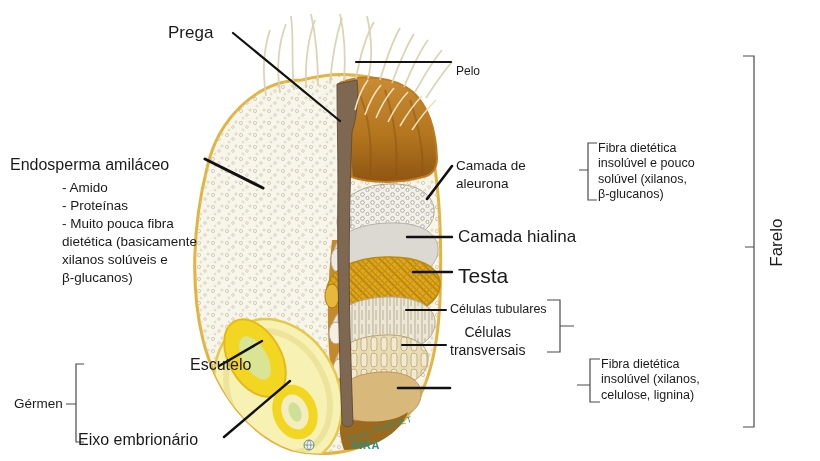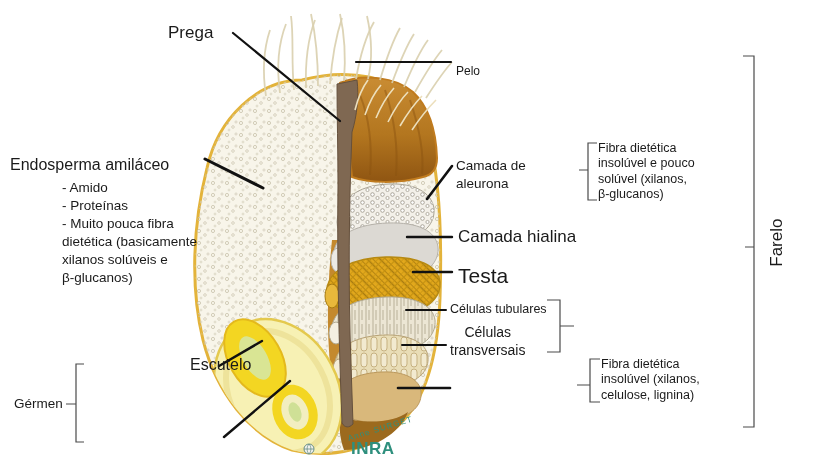--- a/index.html
+++ b/index.html
@@ -21,21 +21,21 @@
   .peri-int{left:580px;top:317px;font-size:13.5px;}
   .peri-ext{left:455px;top:379px;font-size:15.5px;}
   .fibra-top{left:598px;top:141px;font-size:12.5px;line-height:1.22;}
   .fibra-bot{left:601px;top:357px;font-size:12.5px;line-height:1.22;}
   .farelo{left:737px;top:232px;width:80px;text-align:center;font-size:17px;
           transform:rotate(-90deg);transform-origin:center;}
   .germen{left:14px;top:396px;font-size:13.5px;text-align:center;}
   .escutelo{left:143px;top:355px;font-size:16px;margin-left:47px;}
   .eixo{left:78px;top:430px;font-size:16px;}
   .logo{position:absolute;left:303px;top:439px;display:flex;align-items:center;gap:3px;}
-  .logotext{font-size:17px;font-weight:bold;color:#2e8f7d;letter-spacing:.5px;padding-left:33px;}
+  .logotext{font-size:11px;font-weight:bold;color:#2e8f7d;letter-spacing:.5px;padding-left:33px;}
   .credit{position:absolute;left:348px;top:434px;font-size:8px;color:#2e8f7d;
           letter-spacing:1.2px;transform:rotate(-17deg);transform-origin:left center;}
 </style>
 </head>
 <body>
 
 <div class="stage">
 
   <svg class="art" width="820" height="461" viewBox="0 0 820 461">
     <defs>
@@ -195,20 +195,21 @@
   <div class="lbl fibra-top">Fibra dietética
 insolúvel e pouco
 solúvel (xilanos,
 β-glucanos)</div>
   <div class="lbl fibra-bot">Fibra dietética
 insolúvel (xilanos,
 celulose, lignina)</div>
   <div class="lbl farelo">Farelo</div>
   <div class="lbl germen">Gérmen</div>
   <div class="lbl escutelo">Escutelo</div>
+  <div class="lbl eixo">Eixo embrionário</div>
 
   <div class="logo">
     <svg width="12" height="12" viewBox="0 0 12 12">
       <circle cx="6" cy="6" r="5" fill="#f2f2ee" stroke="#6a8f85" stroke-width="1"></circle>
       <path d="M1,6 H11 M6,1 C3.5,3.5 3.5,8.5 6,11 M6,1 C8.5,3.5 8.5,8.5 6,11" fill="none" stroke="#6a8f85" stroke-width="0.8"></path>
     </svg>
     <span class="logotext">INRA</span>
   </div>
   <div class="credit">Anne SURGET</div>
 

